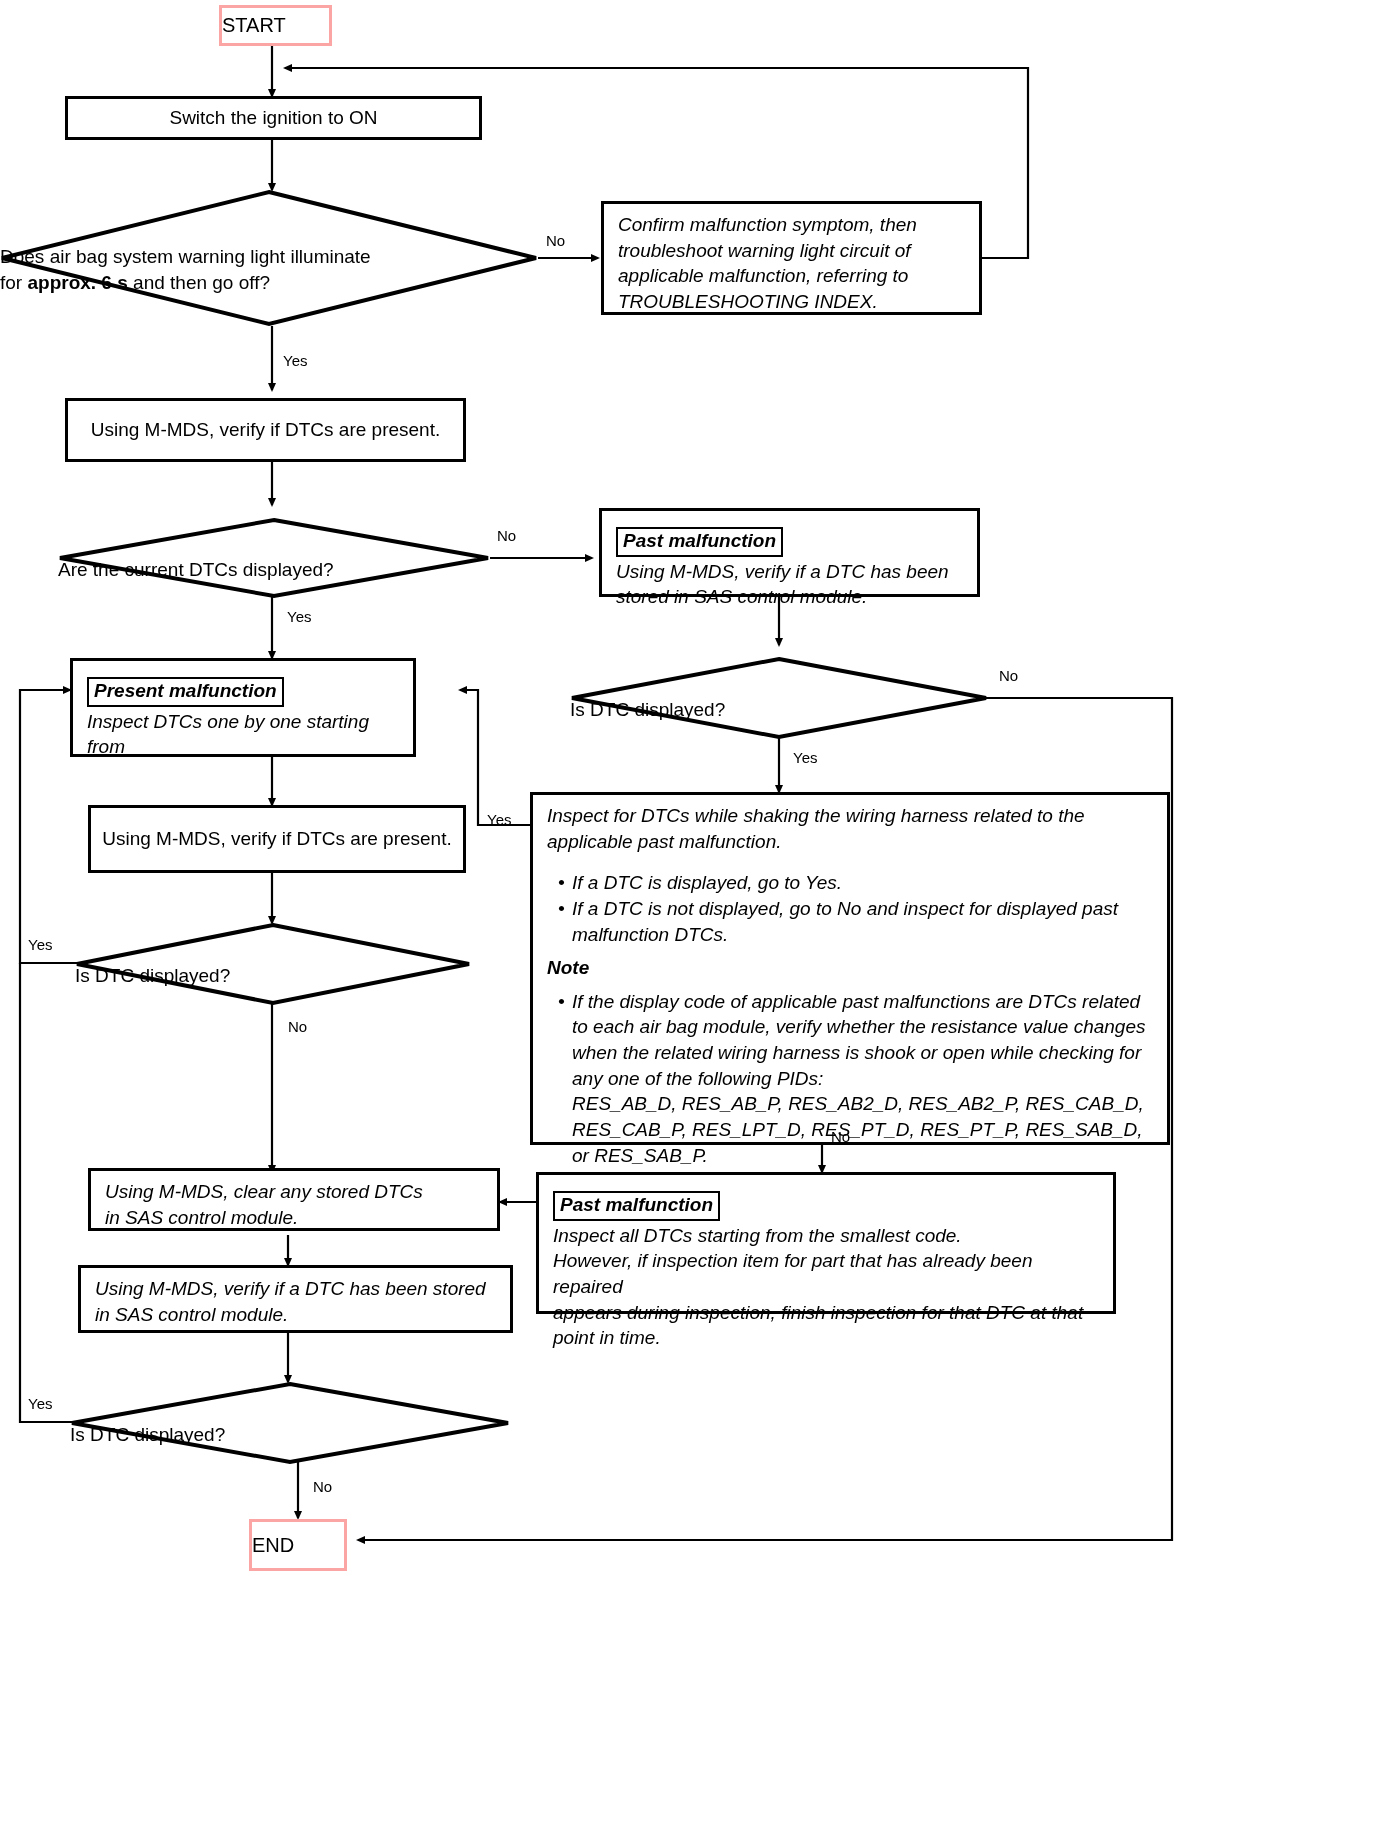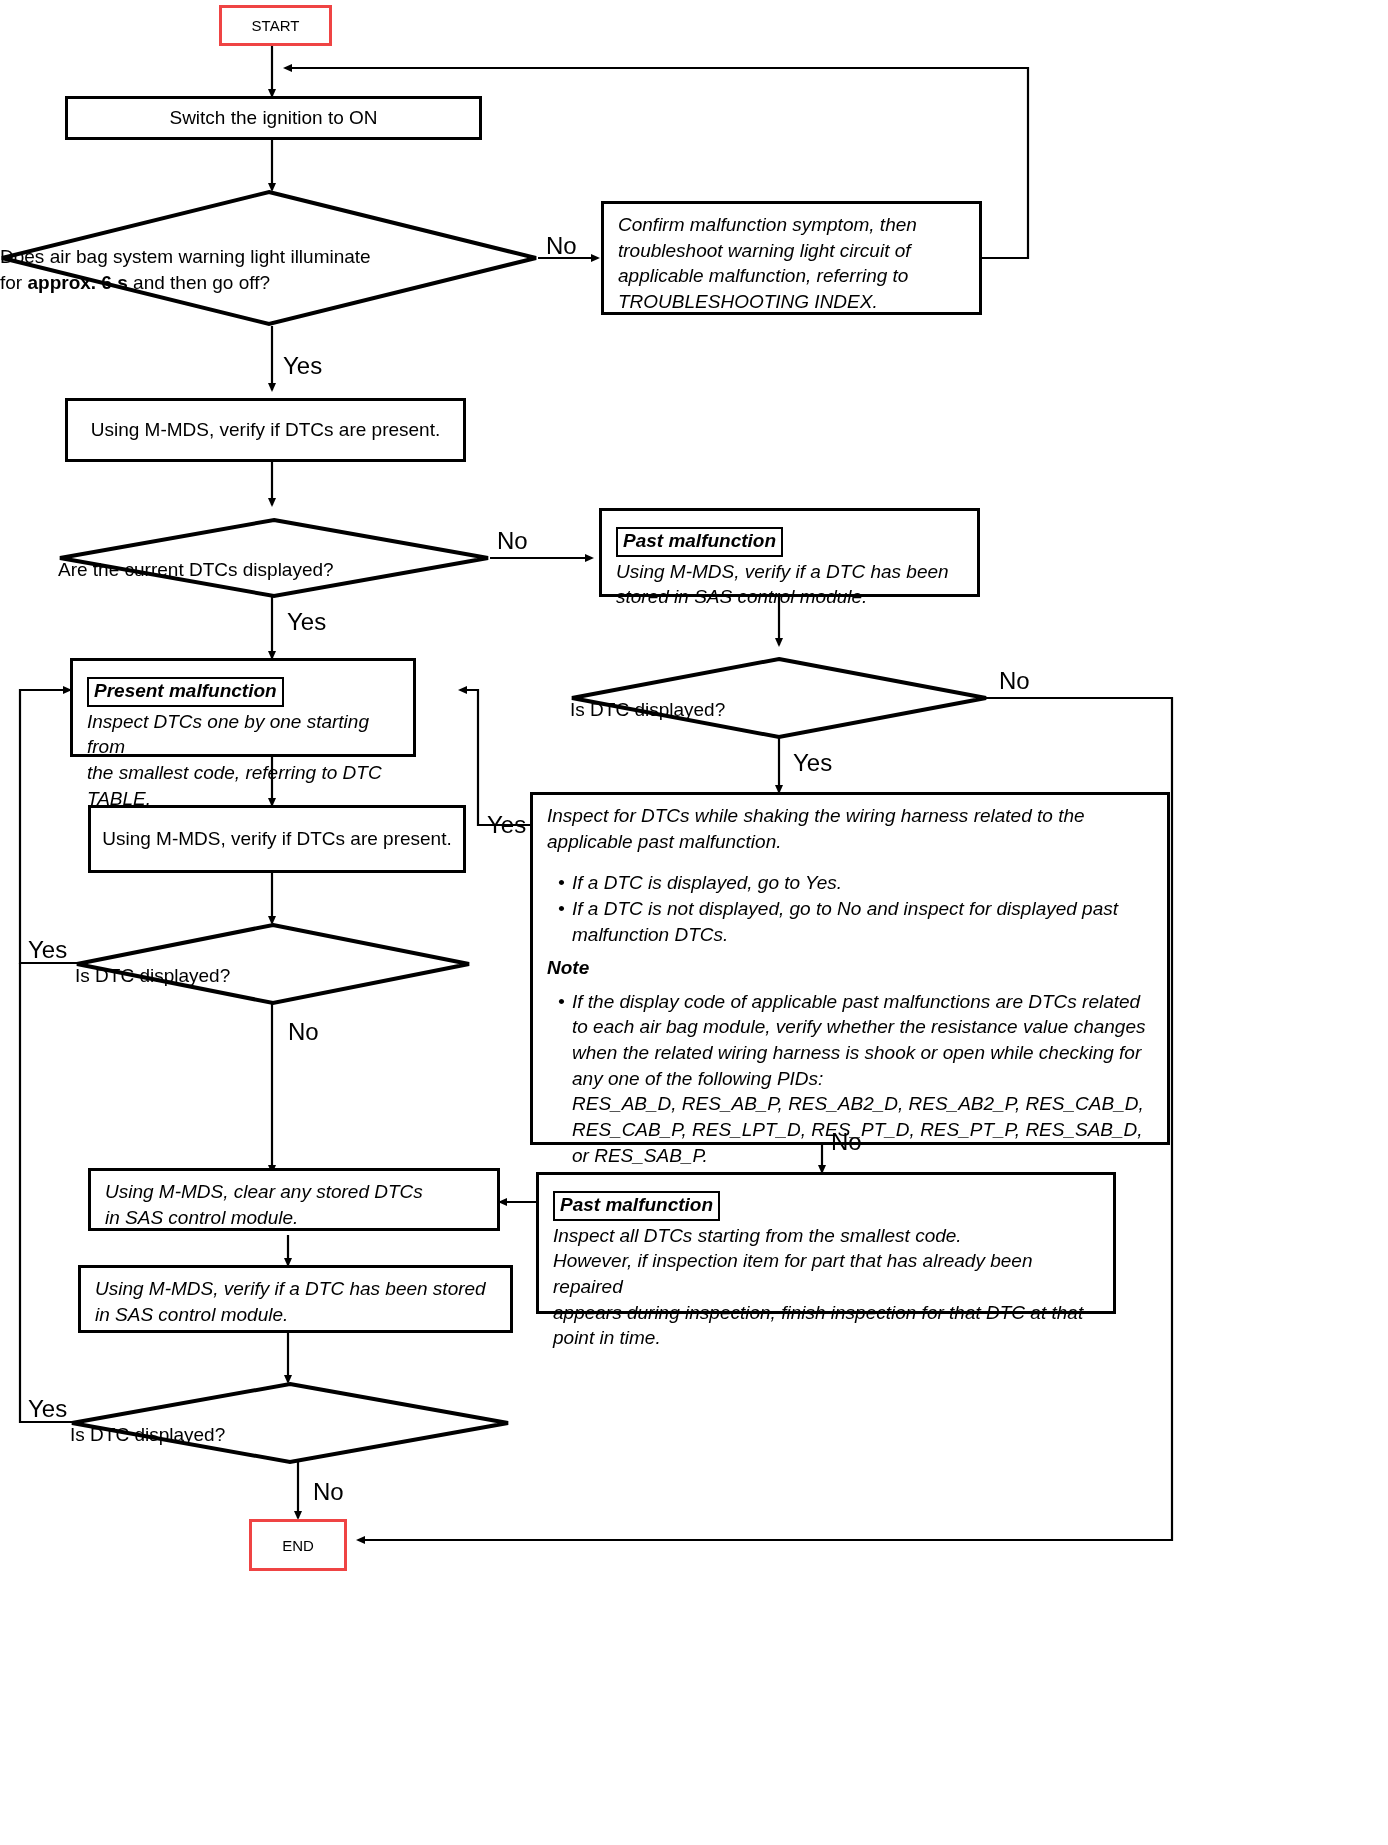--- a/index.html
+++ b/index.html
@@ -37,25 +37,25 @@
     justify-content: flex-start;
     text-align: left;
     padding-left: 14px;
     font-style: italic;
   }
   .proc.topalign {
     align-items: flex-start;
     padding-top: 8px;
   }
   .term {
-    border: 3px solid #ef4444;
+    border: 3px solid #fca5a5;
     display: flex;
     align-items: center;
-    justify-content: center;
-    font-size: 15px;
+    justify-content: flex-start;
+    font-size: 20px;
   }
   .diamond-wrap {
     position: absolute;
   }
   .diamond-wrap svg {
     position: absolute;
     left: 0;
     top: 0;
     overflow: visible;
   }
@@ -68,21 +68,21 @@
     display: flex;
     align-items: center;
     justify-content: flex-start;
     text-align: center;
     font-size: 19px;
     line-height: 1.35;
     pointer-events: none;
   }
   .edge-label {
     position: absolute;
-    font-size: 24px;
+    font-size: 15px;
     background: transparent;
     white-space: nowrap;
   }
   .tag {
     display: inline-block;
     border: 2px solid #000;
     font-weight: bold;
     font-size: 19px;
     padding: 0px 5px 1px 5px;
     line-height: 1.3;
@@ -241,21 +241,20 @@
     <div class="diamond-label">Is DTC displayed?</div>
   </div>
 
   <div class="edge-label" style="left:999px; top:667px;">No</div>
   <div class="edge-label" style="left:793px; top:749px;">Yes</div>
 
   <div class="node proc left topalign" style="left:70px; top:658px; width:346px; height:99px;">
     <div class="boxtext">
       <span class="tag">Present malfunction</span><br>
       <span>Inspect DTCs one by one starting from</span><br>
-      <span>the smallest code, referring to DTC TABLE.</span>
     </div>
   </div>
 
   <div class="node proc" style="left:88px; top:805px; width:378px; height:68px;">
     <span>Using M-MDS, verify if DTCs are present.</span>
   </div>
 
   <div class="diamond-wrap" style="left:75px; top:923px; width:396px; height:82px;">
     <svg width="396" height="82" xmlns="http://www.w3.org/2000/svg">
       <polygon points="198,2 394,41 198,80 2,41" fill="#fff" stroke="#000" stroke-width="4"></polygon>

